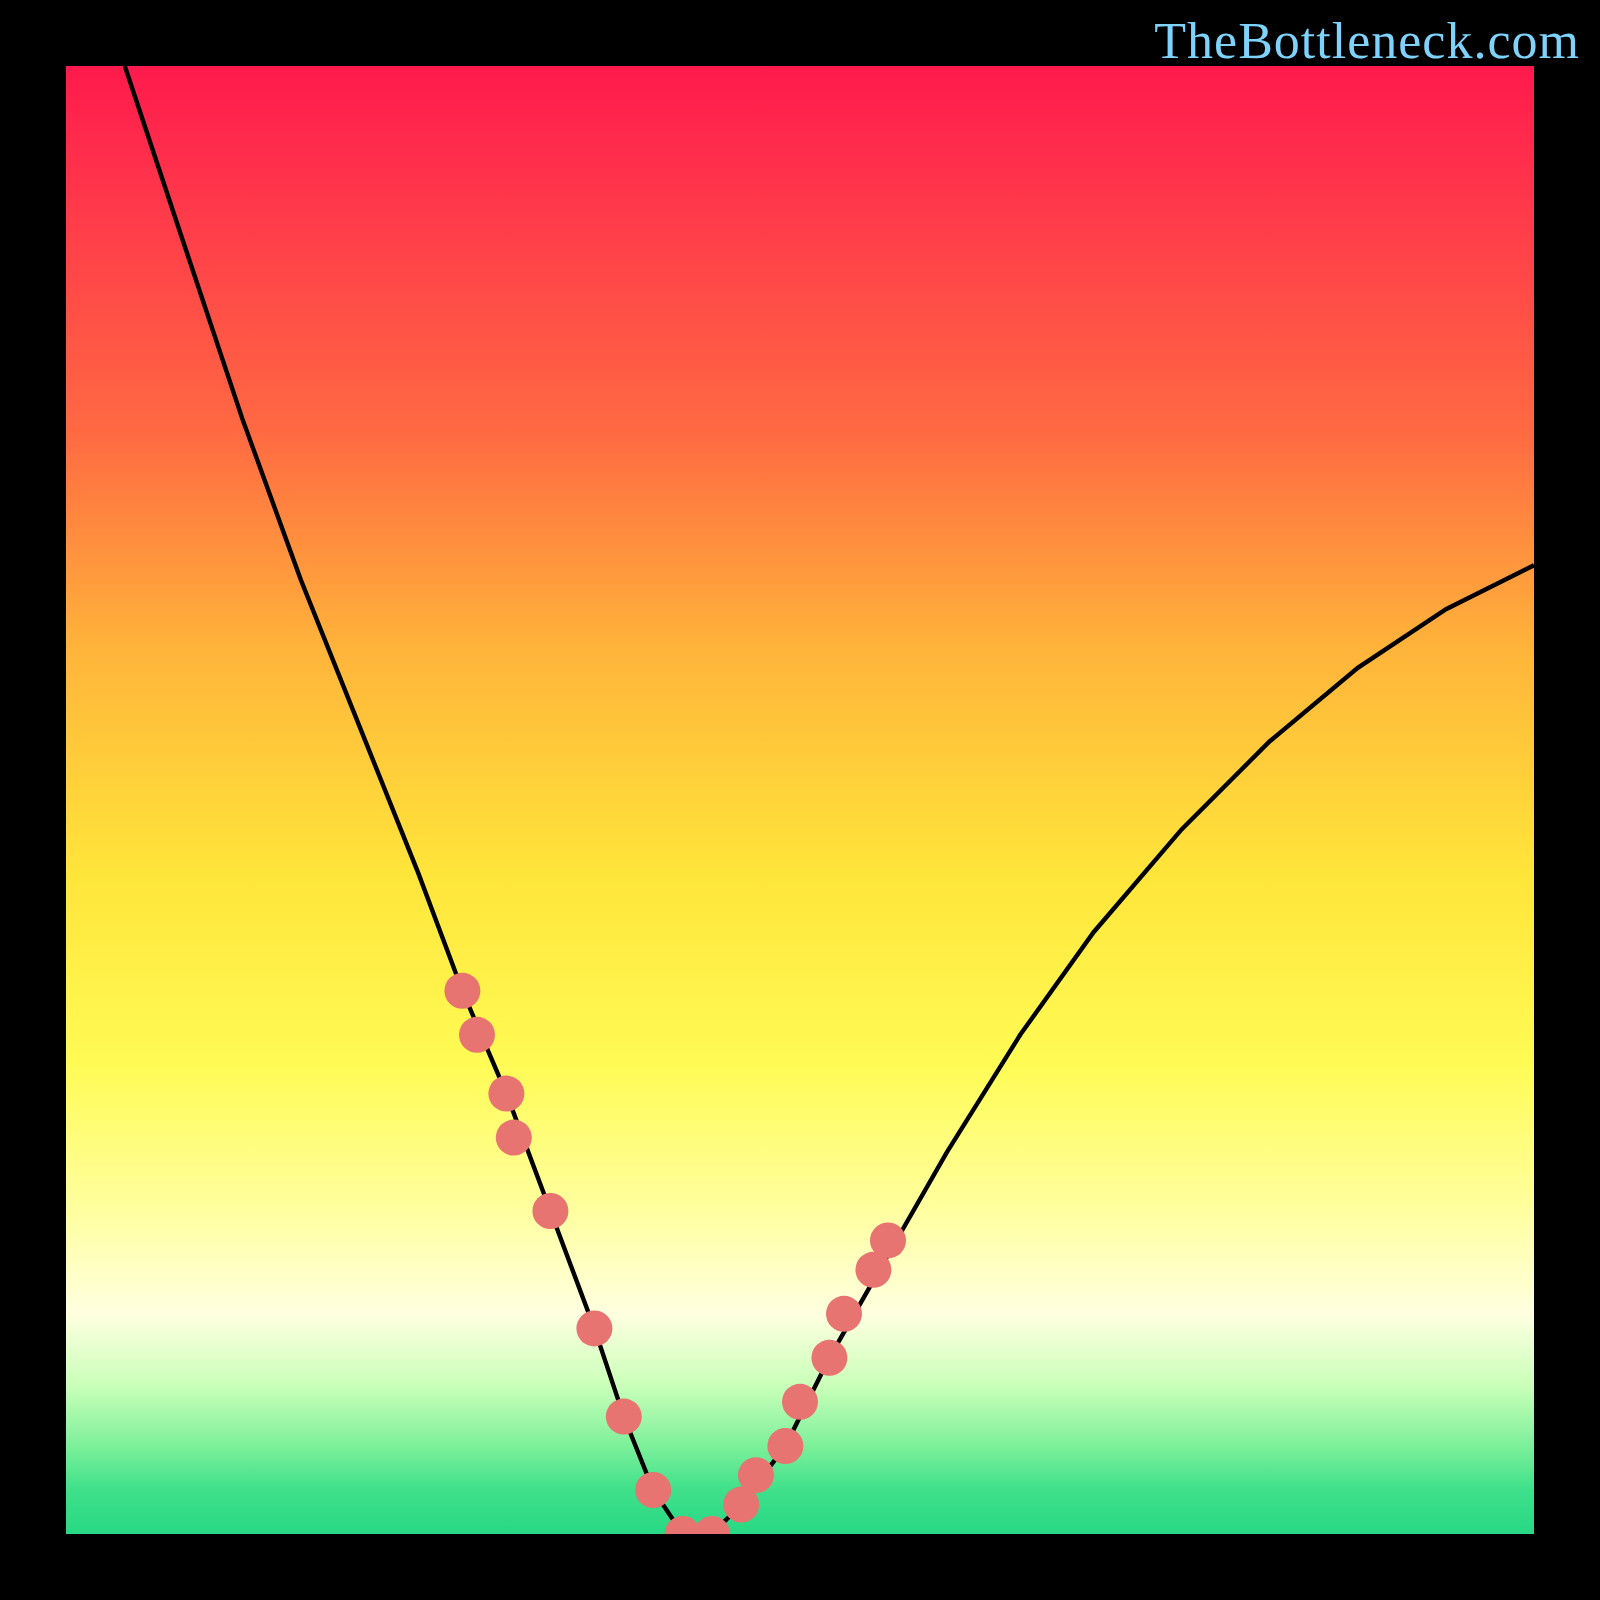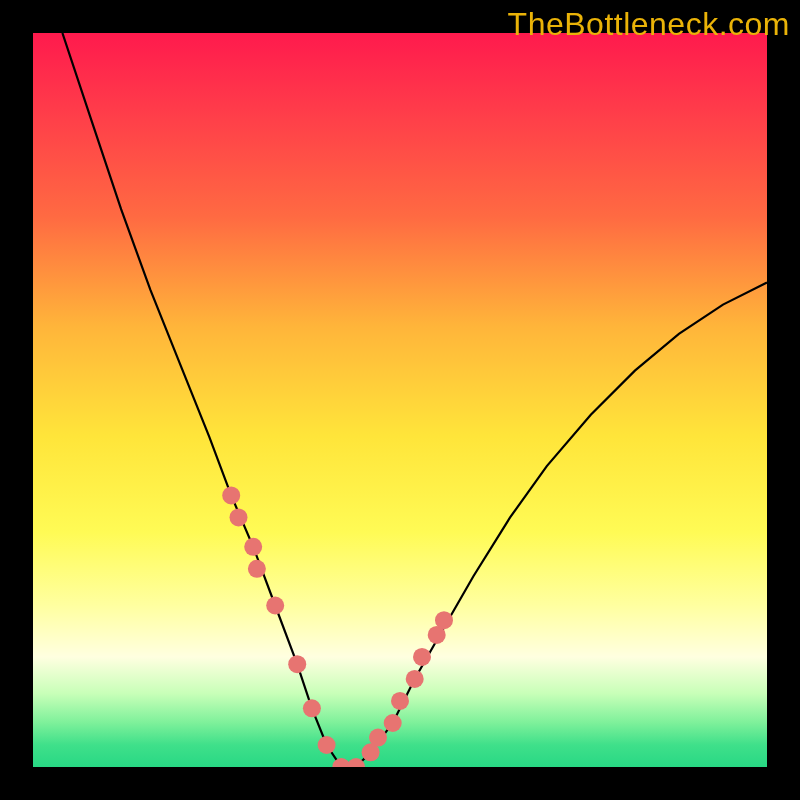--- a/index.html
+++ b/index.html
@@ -37,25 +37,26 @@
       #c8ffb8 90%,
       #7df09a 94%,
       #3fe08a 97%,
       #28d884 100%
     );
   }
   .watermark {
     position: absolute;
     top: 6px;
     right: 10px;
-    color: #eab308;
-    font-size: 32px;
+    color: #7dd3fc;
+    font-size: 26px;
     font-weight: 400;
     letter-spacing: 0.5px;
     z-index: 10;
+    font-family: Liberation Serif, serif;
   }
   svg.curve {
     position: absolute;
     left: 0;
     top: 0;
     width: 734px;
     height: 734px;
   }
   .dot {
     fill: #e77471;

